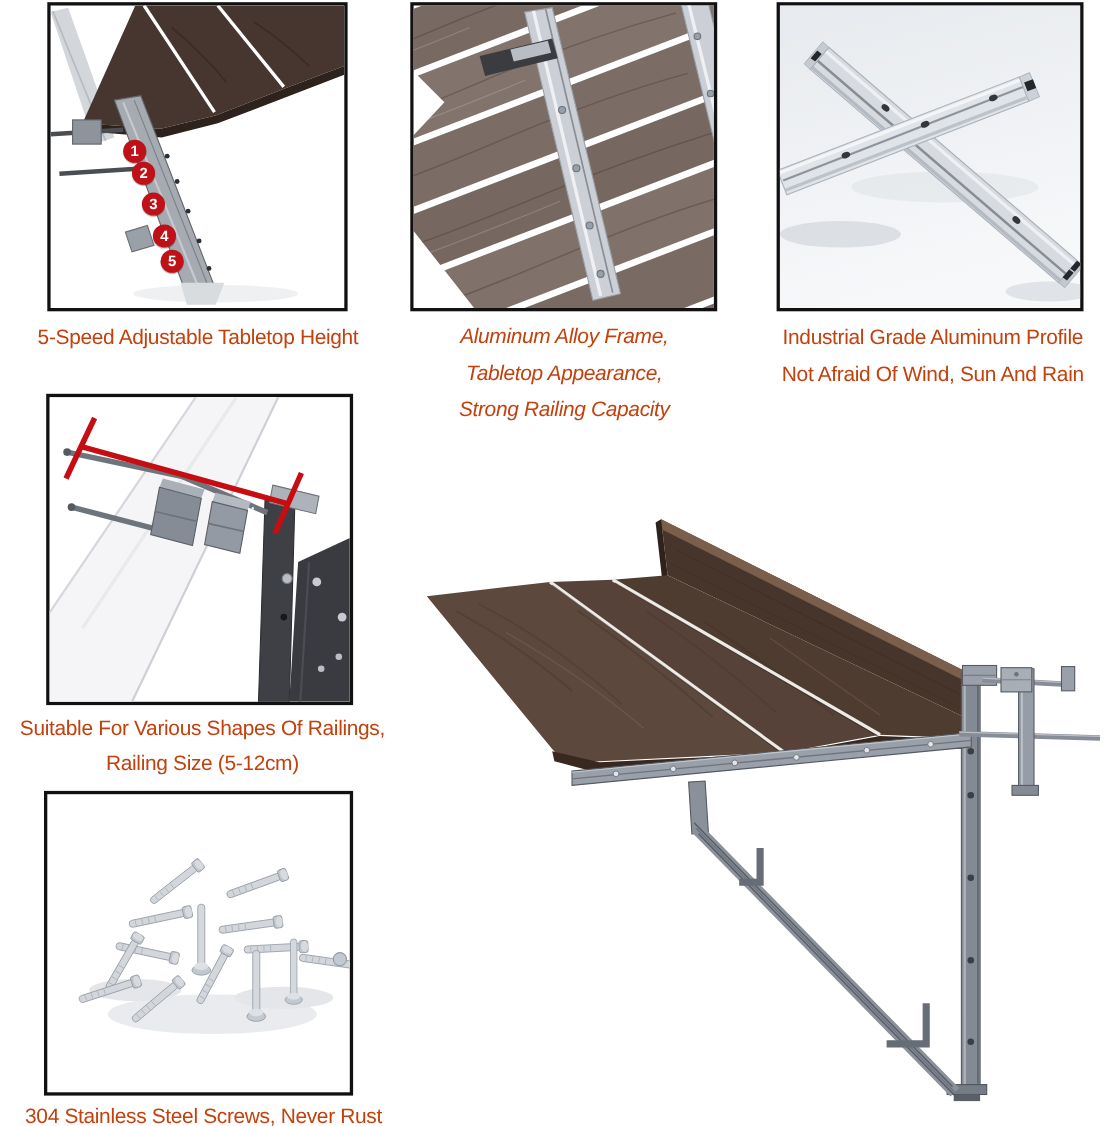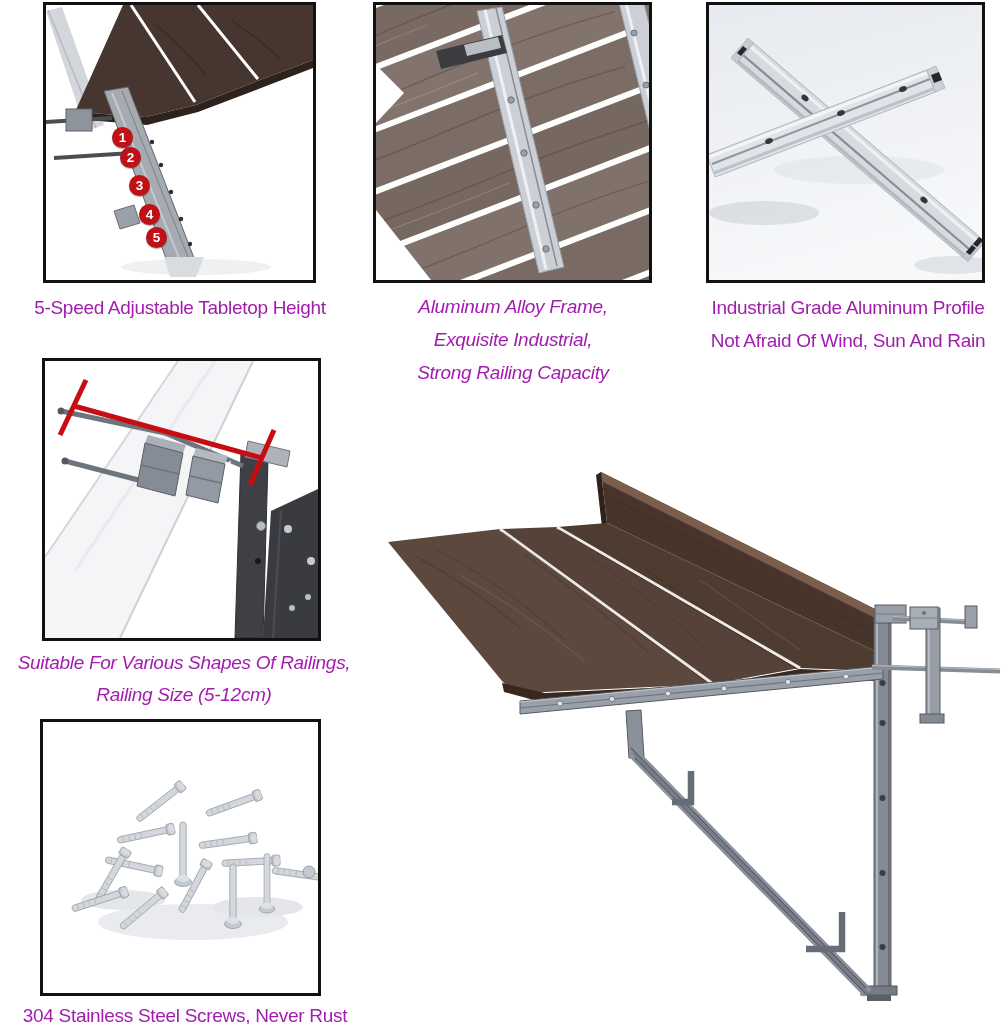--- a/index.html
+++ b/index.html
@@ -1,20 +1,20 @@
 <!DOCTYPE html>
 <html><head>
 <meta charset="utf-8">
 <style>
   html,body{margin:0;padding:0;background:#ffffff;}
   #stage{position:relative;width:1004px;height:1024px;background:#ffffff;overflow:hidden;
          font-family:"Liberation Sans", sans-serif;}
   .pbox{position:absolute;border:3px solid #111111;background:#ffffff;box-sizing:border-box;}
   .pbox svg{display:block;}
-  .caption{position:absolute;color:#a21caf;font-size:19px;letter-spacing:-0.3px;
+  .caption{position:absolute;color:#c2410c;font-size:19px;letter-spacing:-0.3px;
            text-align:center;line-height:33px;white-space:nowrap;}
   .caption .cap-line{display:block;}
   .badge{position:absolute;width:21px;height:21px;border-radius:50%;background:#bf1117;
          color:#ffffff;font-size:13.5px;font-weight:bold;text-align:center;line-height:21px;
          box-shadow:0 1px 1px rgba(0,0,0,0.35);}
   .hero{position:absolute;left:383px;top:460px;}
 </style>
 </head>
 <body>
 
@@ -89,21 +89,21 @@
       <line x1="250" y1="-2" x2="285" y2="141" stroke="#eef0f3" stroke-width="3"></line>
       <circle cx="258" cy="28" r="3" fill="#98a0a8" stroke="#6d737b"></circle>
       <circle cx="270" cy="80" r="3" fill="#98a0a8" stroke="#6d737b"></circle>
       <circle cx="281" cy="128" r="3" fill="#98a0a8" stroke="#6d737b"></circle>
       <polygon points="60,46 126,30 131,48 65,64" fill="#3b3c40"></polygon>
       <polygon points="88,40 122,32 125,43 91,51" fill="#b9bec5"></polygon>
     </svg>
   </div>
   <div class="caption" style="left:343px;top:290px;width:340px;font-style:italic;">
     <span class="cap-line">Aluminum Alloy Frame,</span>
-    <span class="cap-line">Exquisite Industrial,</span>
+    <span class="cap-line">Tabletop Appearance,</span>
     <span class="cap-line">Strong Railing Capacity</span>
   </div>
 
   <div class="pbox" style="left:706px;top:2px;width:279px;height:281px;">
     <svg width="273" height="275" viewBox="0 0 273 275">
       <defs>
         <linearGradient id="g3" x1="0" y1="0" x2="0.25" y2="1">
           <stop offset="0" stop-color="#e7eaee"></stop>
             <stop offset="1" stop-color="#f7f8fa"></stop>
         </linearGradient>
@@ -173,21 +173,21 @@
       <polygon points="151,87 183,95 180,103 148,95" fill="#b4bac2"></polygon>
       <polygon points="148,95 180,103 173,142 141,134" fill="#939aa3" stroke="#5a5f66" stroke-width="1"></polygon>
       <line x1="96" y1="104" x2="134" y2="113" stroke="#6d737b" stroke-width="1.5"></line>
       <line x1="145" y1="115" x2="176" y2="122" stroke="#6d737b" stroke-width="1.5"></line>
 
       <line x1="29" y1="45" x2="217" y2="97" stroke="#c60d12" stroke-width="5"></line>
       <line x1="41" y1="19" x2="15" y2="74" stroke="#c60d12" stroke-width="5"></line>
       <line x1="229" y1="69" x2="205" y2="124" stroke="#c60d12" stroke-width="5"></line>
     </svg>
   </div>
-  <div class="caption" style="left:4px;top:647px;width:360px;line-height:32px;font-style:italic;">
+  <div class="caption" style="left:4px;top:647px;width:360px;line-height:32px;">
     <span class="cap-line">Suitable For Various Shapes Of Railings,</span>
     <span class="cap-line">Railing Size (5-12cm)</span>
   </div>
 
   <div class="pbox" style="left:40px;top:719px;width:281px;height:277px;">
     <svg width="275" height="271" viewBox="0 0 275 271">
       <defs>
         <g id="sl">
           <rect x="-26" y="-3.2" width="52" height="6.4" rx="3" fill="#d3d7dc" stroke="#9aa0a8" stroke-width="0.8"></rect>
           <line x1="-20" y1="-2.5" x2="-20" y2="2.5" stroke="#aeb4bb" stroke-width="0.8"></line>

